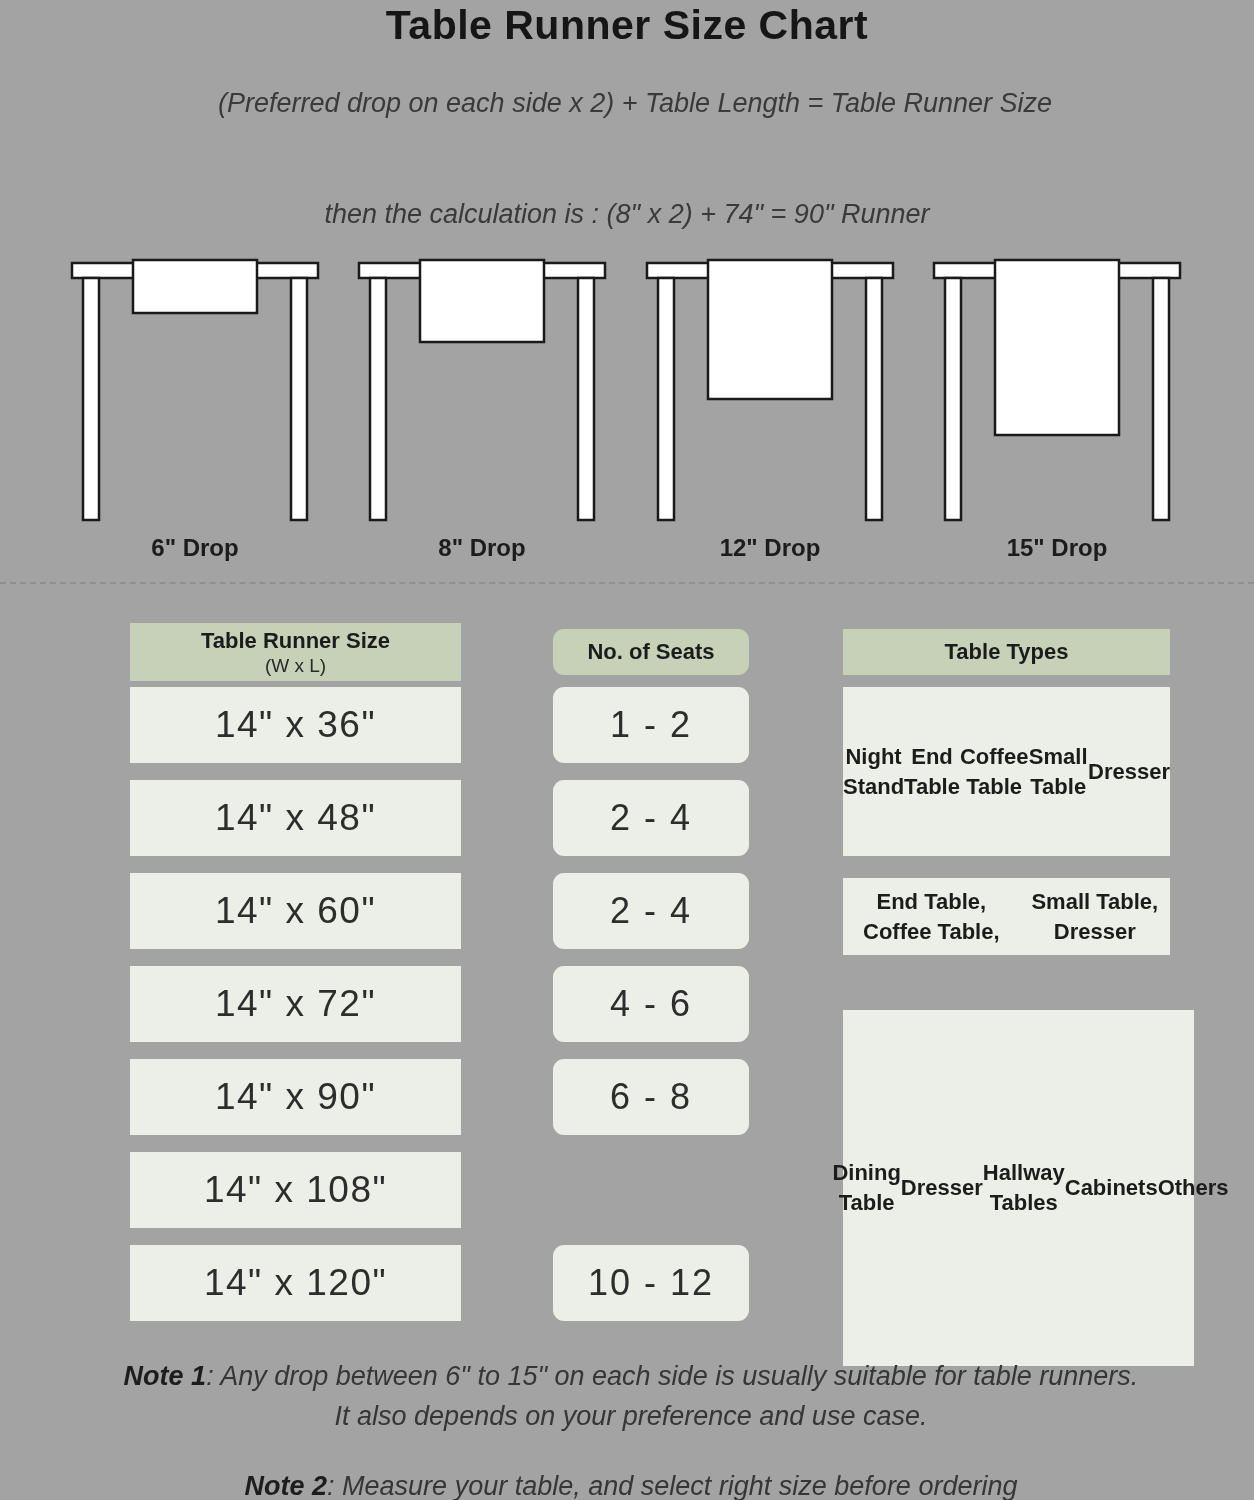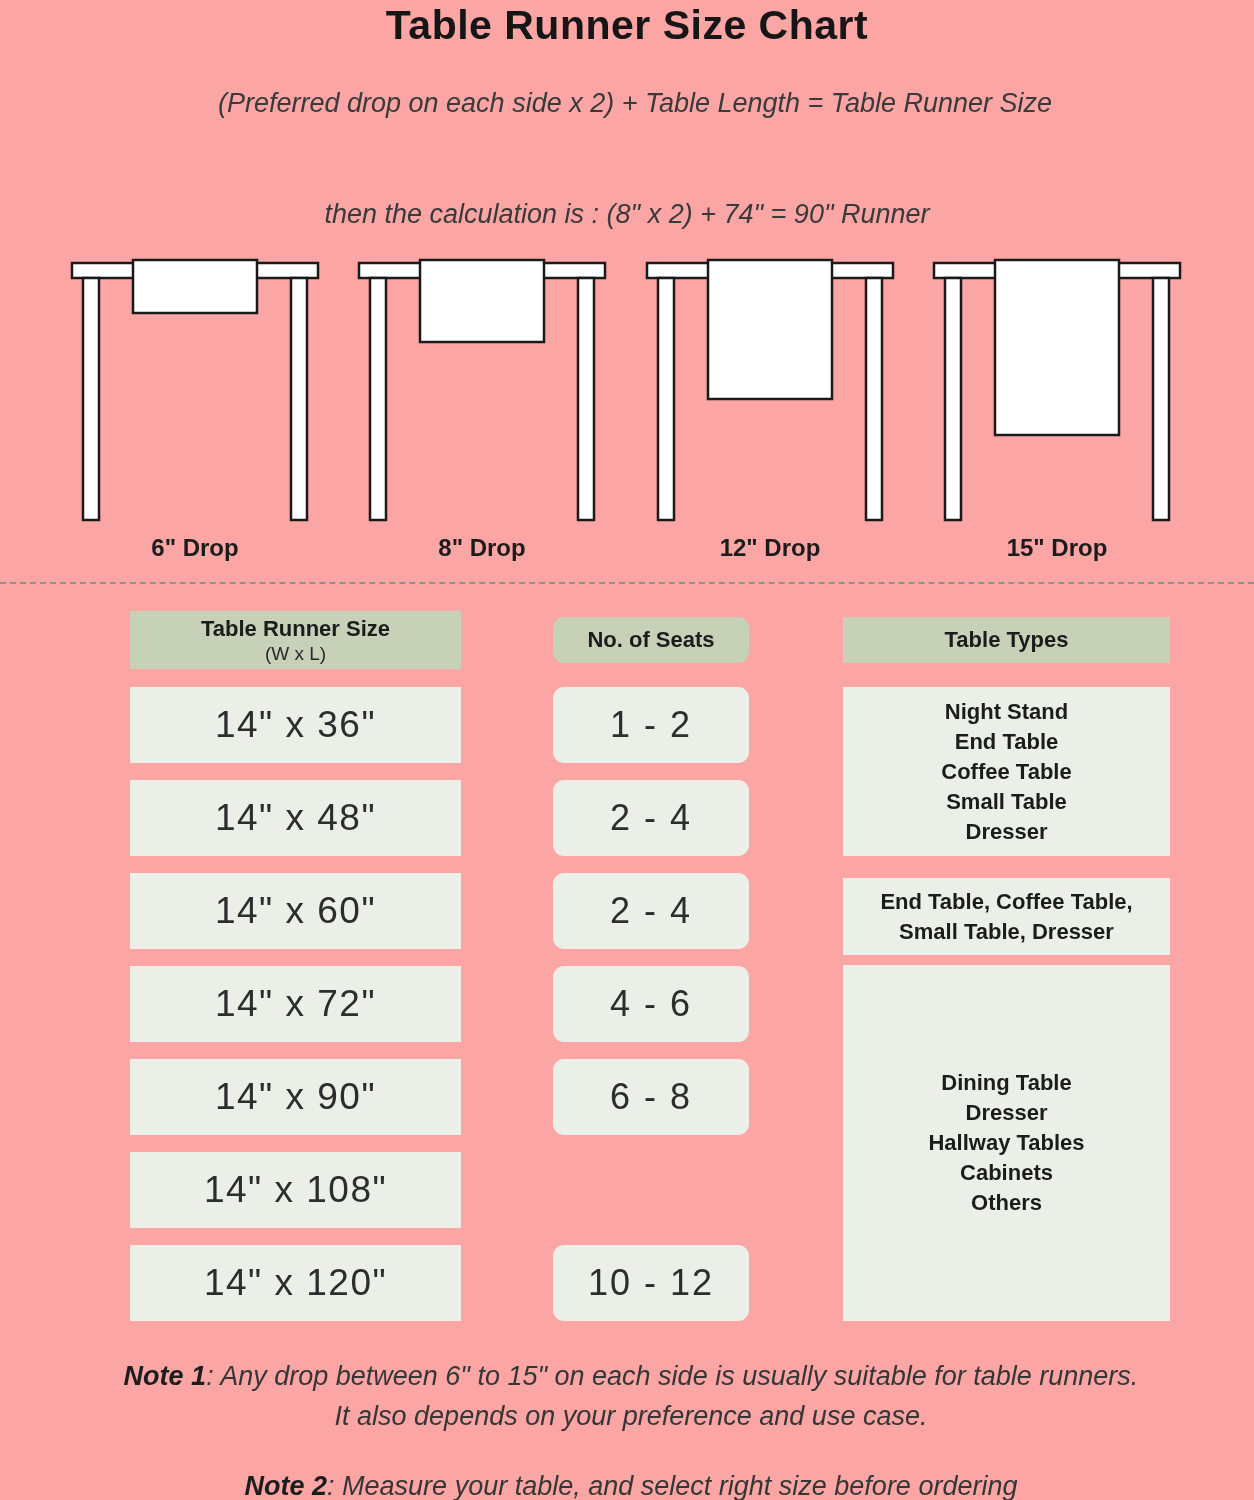--- a/index.html
+++ b/index.html
@@ -1,17 +1,17 @@
 <!DOCTYPE html>
 <html><head>
 <meta charset="utf-8">
 <style>
   html,body { margin:0; padding:0; background:#ffffff; }
   .page {
-    position:relative; width:1254px; height:1500px; background:#fca5a5;
+    position:relative; width:1254px; height:1500px; background:#a3a3a3;
     font-family:"Liberation Sans", sans-serif; color:#1d1d1d; overflow:hidden;
   }
   .title {
     position:absolute; top:2px; left:0; width:100%; margin:0;
     text-align:center; font-size:41px; font-weight:800; letter-spacing:0.5px; color:#161616;
   }
   .formula {
     position:absolute; top:88px; left:0; width:100%; margin:0;
     text-align:center; font-style:italic; font-size:27px; color:#3a3a3a;padding-left:8px;
   }
@@ -25,37 +25,37 @@
   .drop-label { margin-top:12px; text-align:center; font-weight:700; font-size:24px; color:#1c1c1c; }
   .illus-1 { left:64px; } .illus-2 { left:351px; } .illus-3 { left:639px; } .illus-4 { left:926px; }
 
   .divider { position:absolute; top:582px; left:0; width:1254px; height:0; border-top:2px dashed #909090; }
 
   .cell { position:absolute; display:flex; align-items:center; justify-content:center; }
   .col1 { left:130px; width:331px; }
   .col2 { left:553px; width:196px;border-radius:11px; }
   .col3 { left:843px; width:327px; }
 
-  .hdr { background:#c7d1b8; flex-direction:column; text-align:right; }
+  .hdr { background:#c7d1b8; flex-direction:column; text-align:right;margin-top:12px; }
   .hdr1 { top:611px; height:58px; }
   .hdr23 { top:617px; height:46px; }
   .hdr-title { font-weight:700; font-size:22px; color:#1c1c1c; }
   .hdr-sub { font-weight:400; font-size:19px; color:#2a2a2a; margin-top:1px; }
 
   .data { background:#ecefe7; }
   .r1 { top:687px; } .r2 { top:780px; } .r3 { top:873px; } .r4 { top:966px; }
   .r5 { top:1059px; } .r6 { top:1152px; } .r7 { top:1245px; }
   .row { height:76px; }
   .size-cell { font-size:37px; font-weight:300; letter-spacing:1.5px; color:#2d2d2d; }
   .seats-cell { font-size:36px; font-weight:300; letter-spacing:2px; color:#2d2d2d; }
 
-  .types-cell { flex-direction:column; font-weight:700; font-size:22px; line-height:30px; text-align:center; color:#1c1c1c; }
+  .types-cell { flex-direction:row; font-weight:700; font-size:22px; line-height:30px; text-align:center; color:#1c1c1c; }
   .tg1 { top:687px; height:169px; }
   .tg2 { top:872px; height:77px;margin-top:6px; }
-  .tg3 { top:965px; height:356px; }
+  .tg3 { top:1010px; height:356px;padding-left:24px; }
 
   .note {
     position:absolute; left:4px; width:100%; margin:0; text-align:center;
     font-style:italic; font-size:27px; line-height:40px; color:#363636;
   }
   .note strong { font-weight:700; font-style:italic; color:#1d1d1d; }
   .note1 { top:1356px; }
   .note2 { top:1466px; }
 </style>
 </head>

